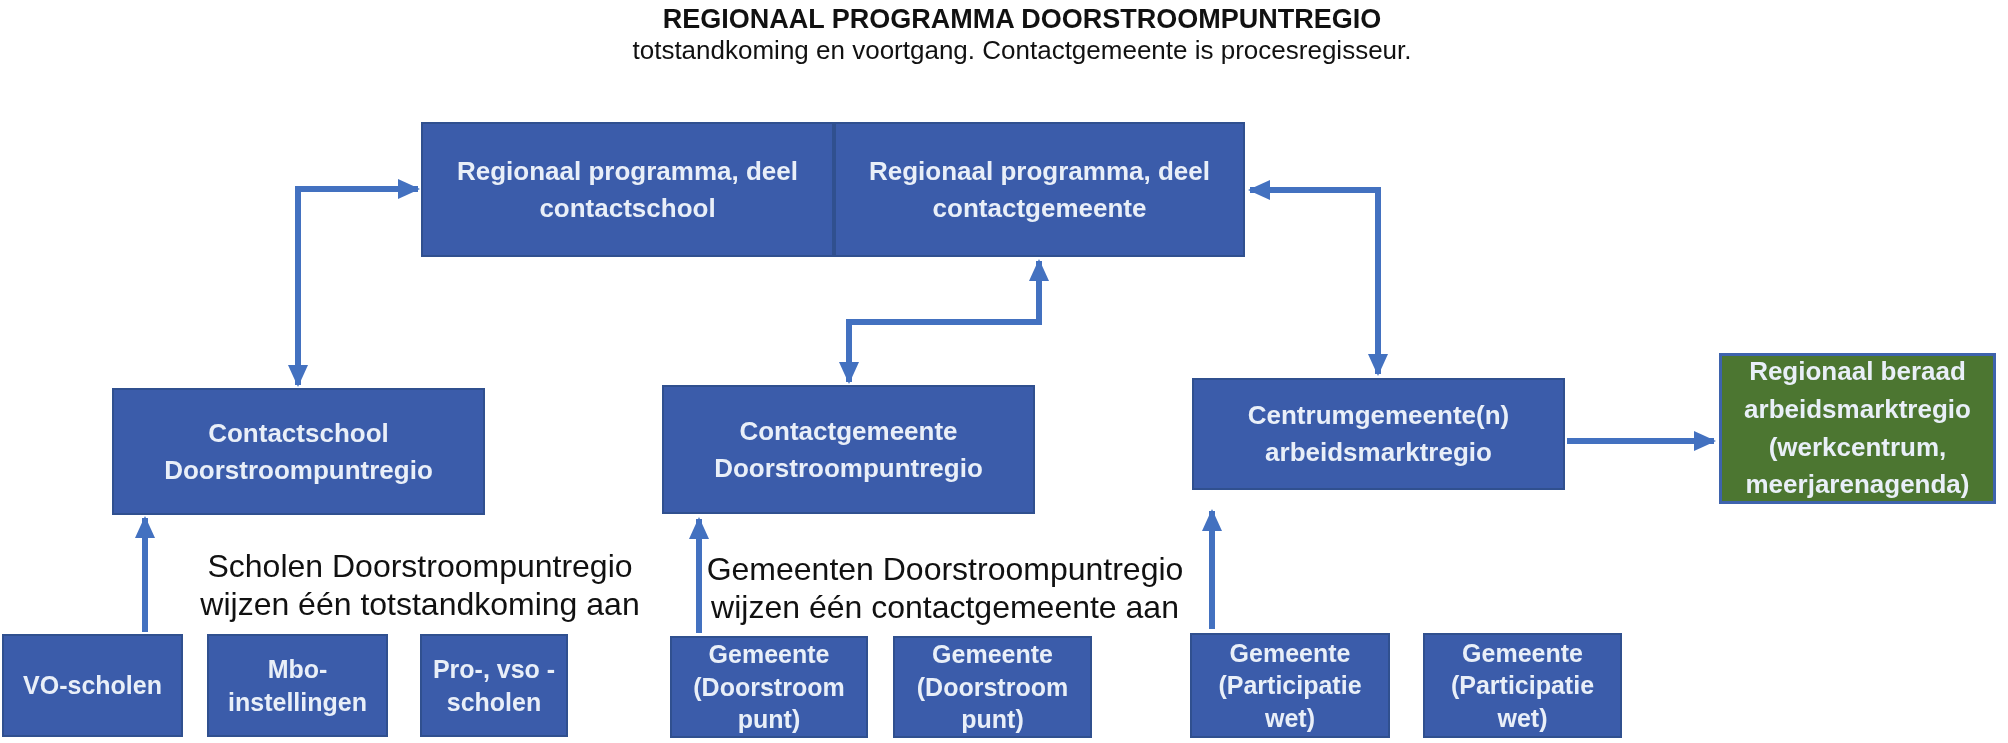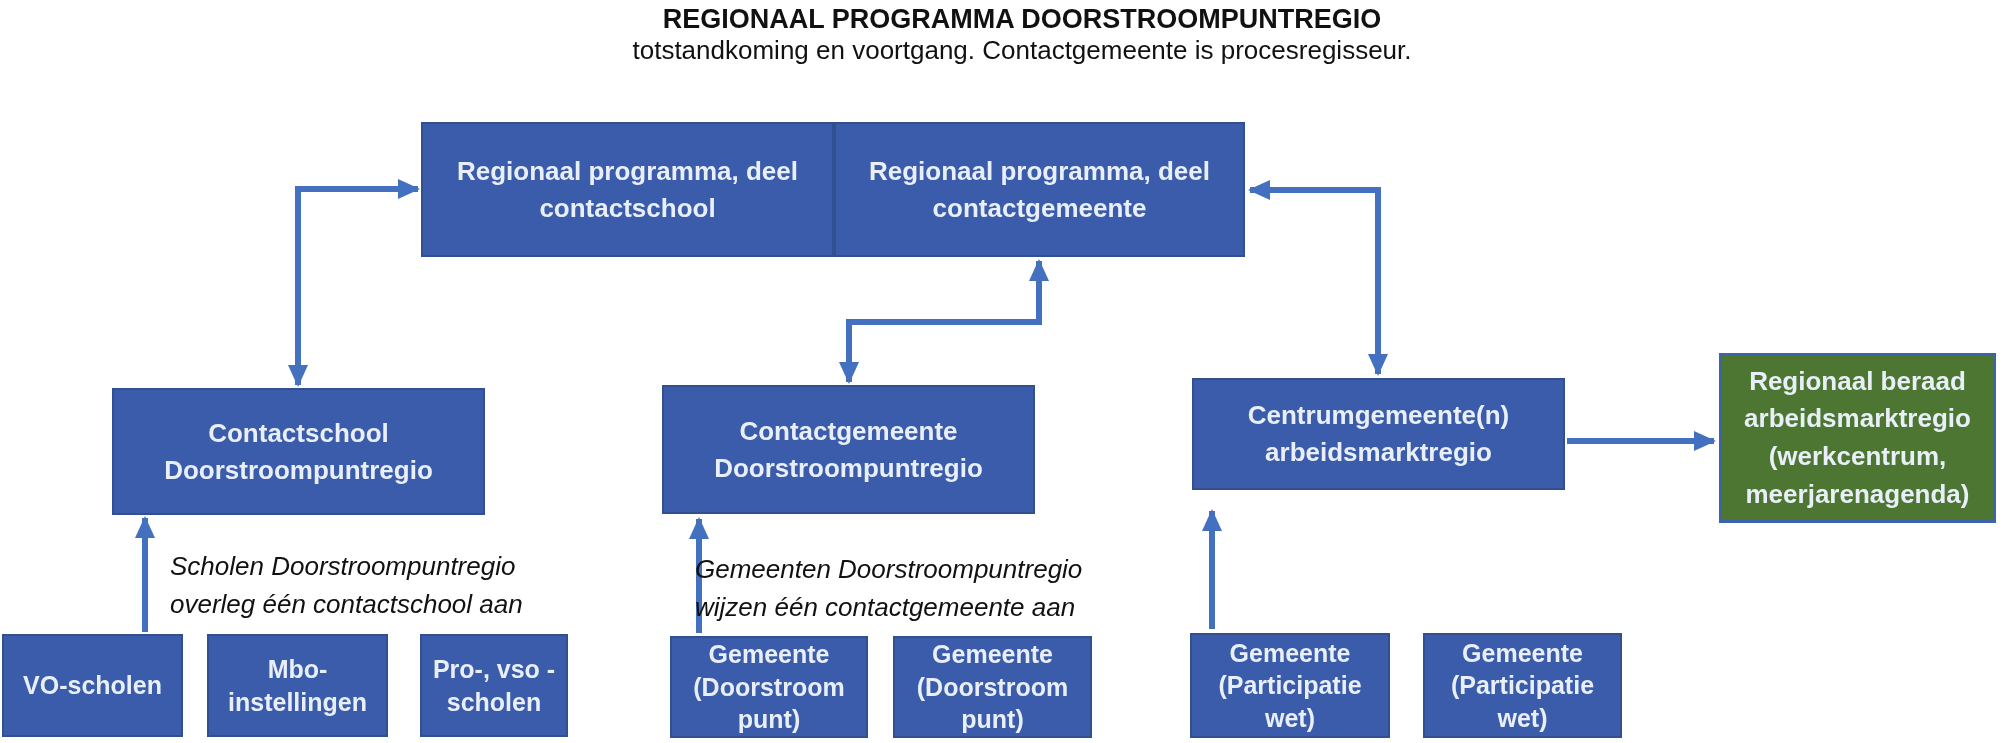--- a/index.html
+++ b/index.html
@@ -41,21 +41,21 @@
   }
   .node.small{font-size:25px;line-height:1.3;}
   .node.green{
     background:var(--green-fill);
     border:3px solid var(--green-border);
     line-height:1.45;
   }
   .anno{
     position:absolute;z-index:2;
     color:var(--label-text);
-    font-size:26px;line-height:38px;font-style:italic;
+    font-size:32px;line-height:38px;text-align:center;
   }
 </style>
 </head>
 <body>
 
 <div class="canvas">
 
   <div class="hdr">
     <div class="title">REGIONAAL PROGRAMMA DOORSTROOMPUNTREGIO</div>
     <div class="sub">totstandkoming en voortgang. Contactgemeente is procesregisseur.</div>
@@ -94,30 +94,30 @@
   <div class="node" style="left:662px;top:385px;width:373px;height:129px;">
     <div>Contactgemeente</div>
     <div>Doorstroompuntregio</div>
   </div>
 
   <div class="node" style="left:1192px;top:378px;width:373px;height:112px;">
     <div>Centrumgemeente(n)</div>
     <div>arbeidsmarktregio</div>
   </div>
 
-  <div class="node green" style="left:1719px;top:353px;width:277px;height:170px;align-items:center;">
+  <div class="node green" style="left:1719px;top:353px;width:277px;height:151px;align-items:center;">
     <div>Regionaal beraad</div>
     <div>arbeidsmarktregio</div>
     <div>(werkcentrum,</div>
     <div>meerjarenagenda)</div>
   </div>
 
   <div class="anno" style="left:170px;top:547px;width:500px;">
     <div>Scholen Doorstroompuntregio</div>
-    <div>overleg één contactschool aan</div>
+    <div>wijzen één totstandkoming aan</div>
   </div>
 
   <div class="anno" style="left:695px;top:550px;width:500px;">
     <div>Gemeenten Doorstroompuntregio</div>
     <div>wijzen één contactgemeente aan</div>
   </div>
 
   <div class="node small" style="left:207px;top:634px;width:181px;height:103px;">
     <div>Mbo-</div>
     <div>instellingen</div>

